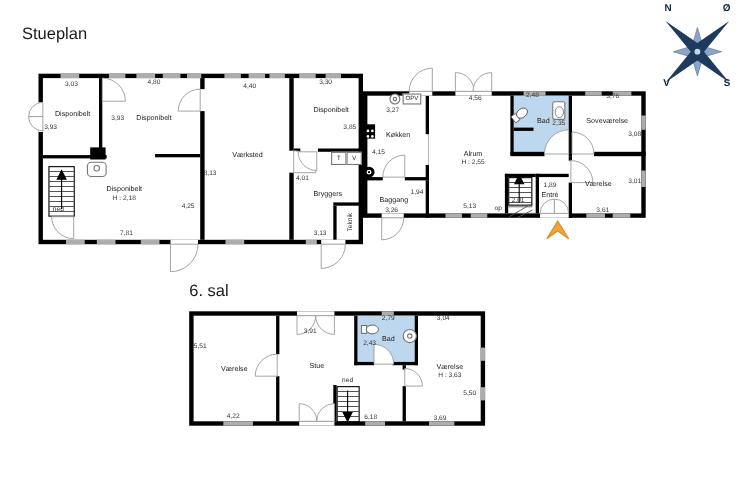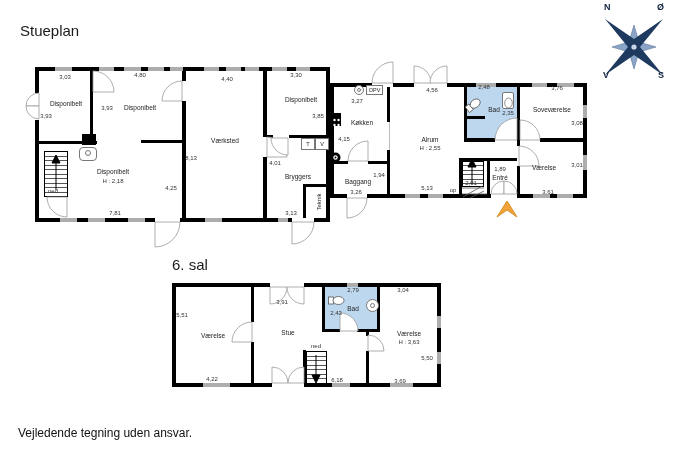--- a/index.html
+++ b/index.html
@@ -30,21 +30,20 @@
   .circ{position:absolute;border:1px solid #777;border-radius:50%;background:#fff;box-sizing:border-box;z-index:8;}
   .blk{position:absolute;background:#000;z-index:7;}
 </style>
 </head>
 <body>
 
 <div class="canvas">
 
   <div class="title" style="left:20px;top:22px;">Stueplan</div>
   <div class="title" style="left:172px;top:256px;">6. sal</div>
-  <div class="disclaimer" style="left:18px;top:426px;">Vejledende tegning uden ansvar.</div>
 
   <div class="sym" style="left:595px;top:4px;width:80px;height:86px;">
     <svg width="80" height="86" viewBox="0 0 80 86">
       <g transform="translate(0,7)">
         <path d="M39,14 L44,31 L61,36 L44,41 L39,58 L34,41 L17,36 L34,31 Z" fill="#8aa5c8" stroke="#5d7496" stroke-width="0.6"></path>
         <path d="M10,8 L39,28 L68,8 L45,36 L68,64 L39,44 L10,64 L33,36 Z" fill="#1e3a5e"></path>
         <circle cx="39" cy="36" r="6" fill="#1e3a5e"></circle>
         <circle cx="39" cy="36" r="2.6" fill="#c9d6ea"></circle>
       </g>
     </svg>

